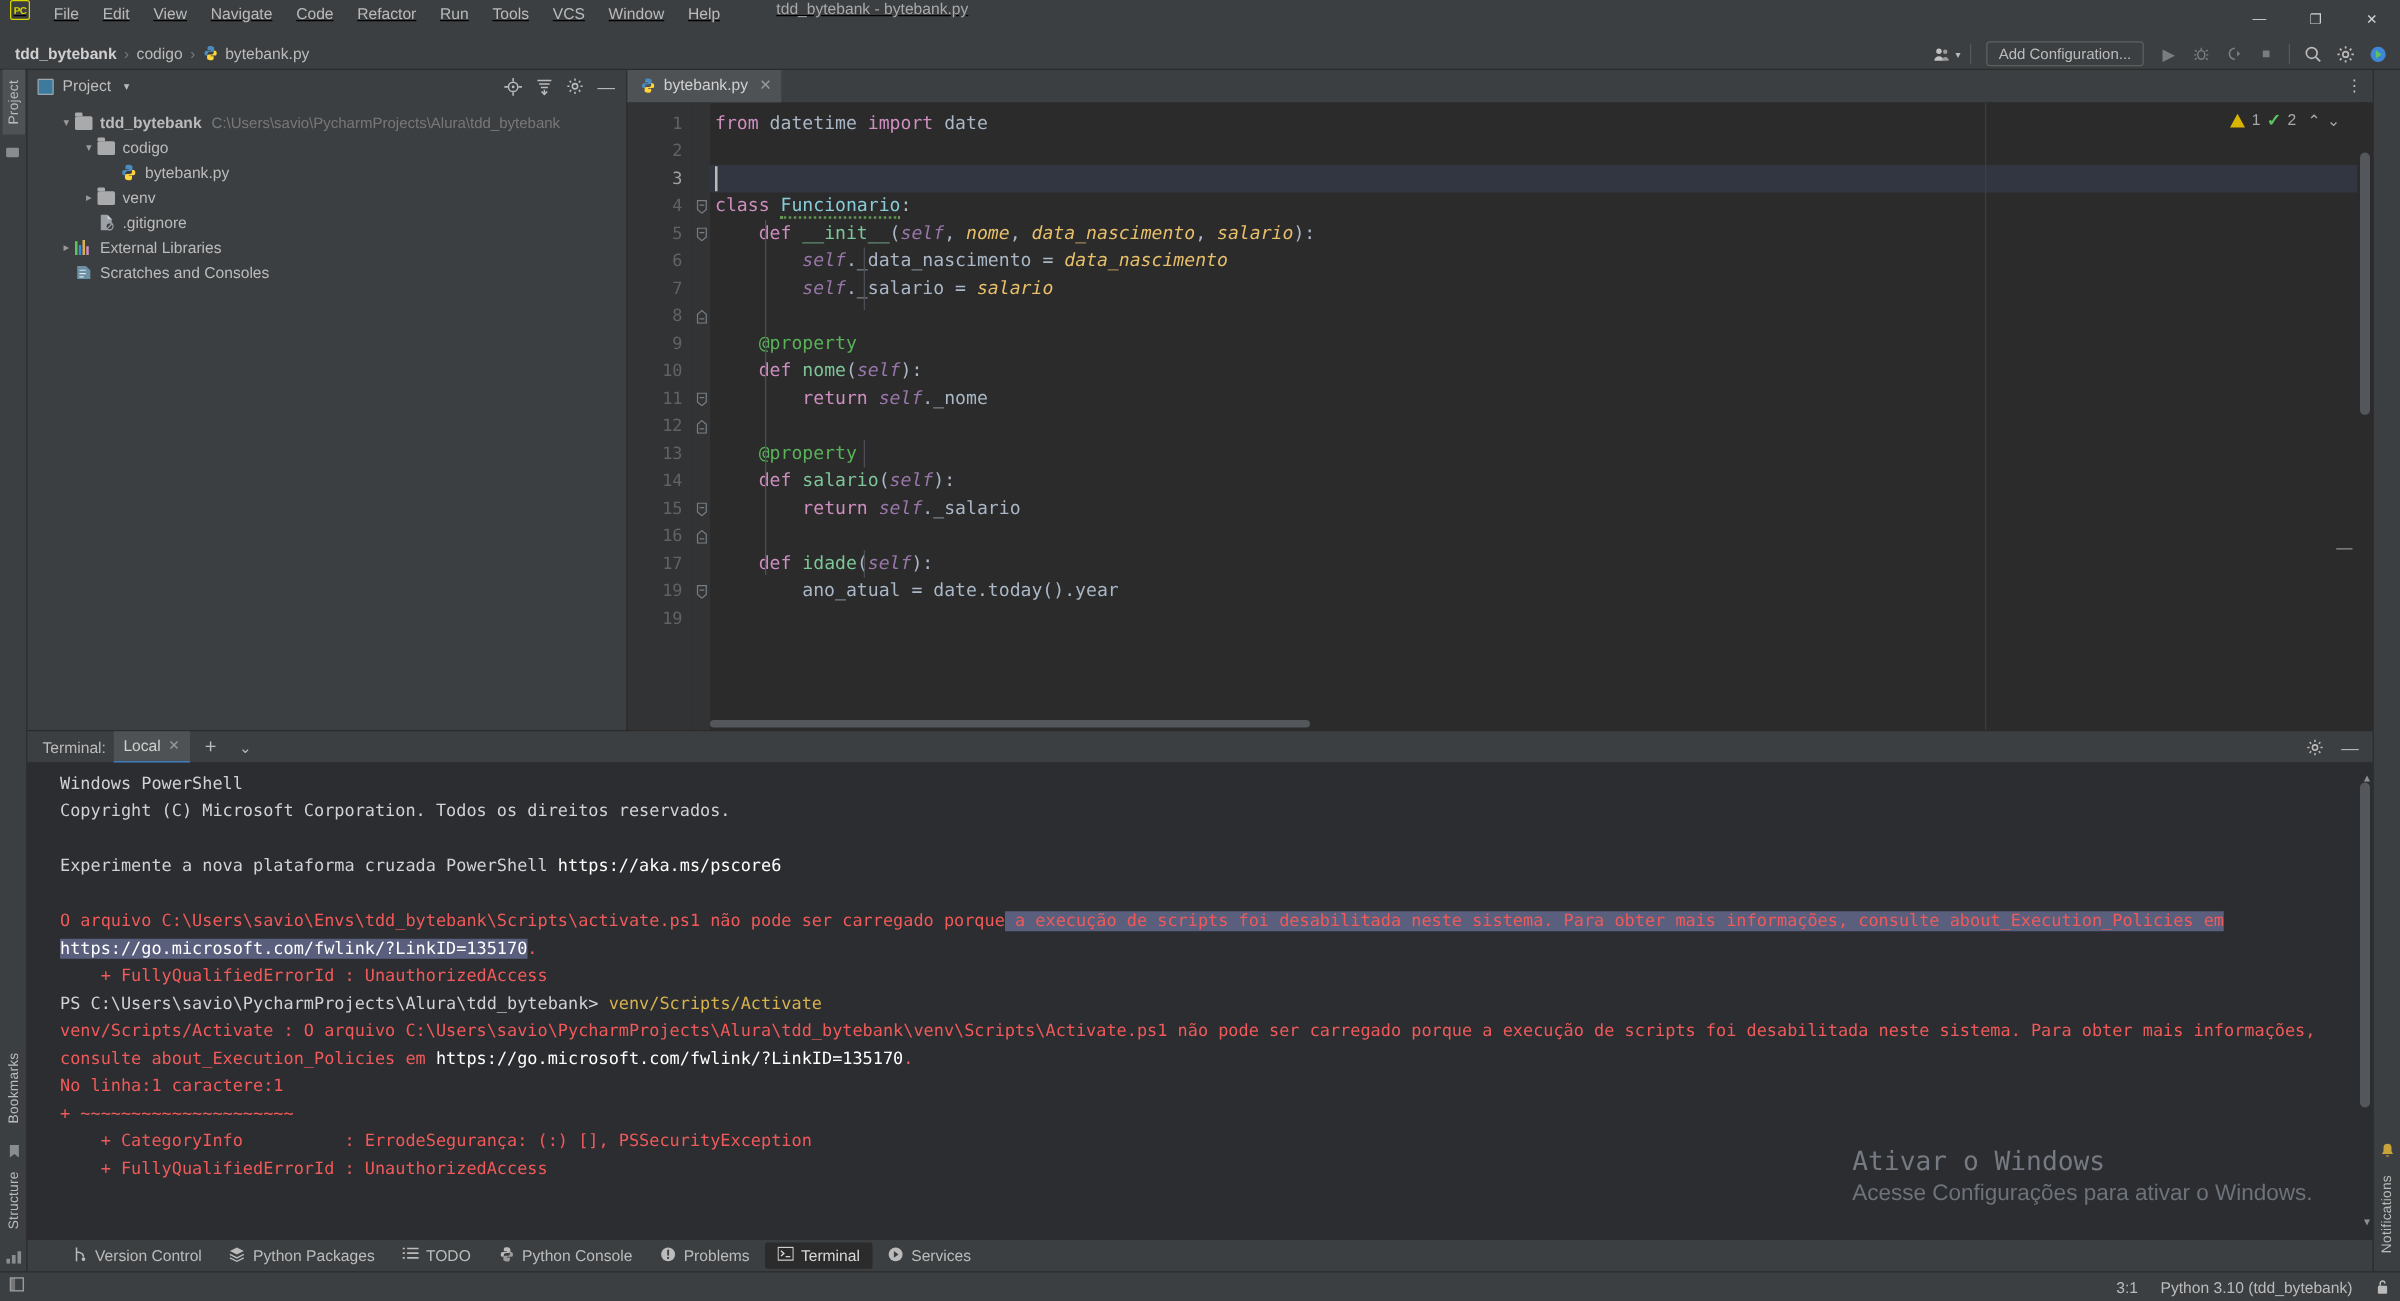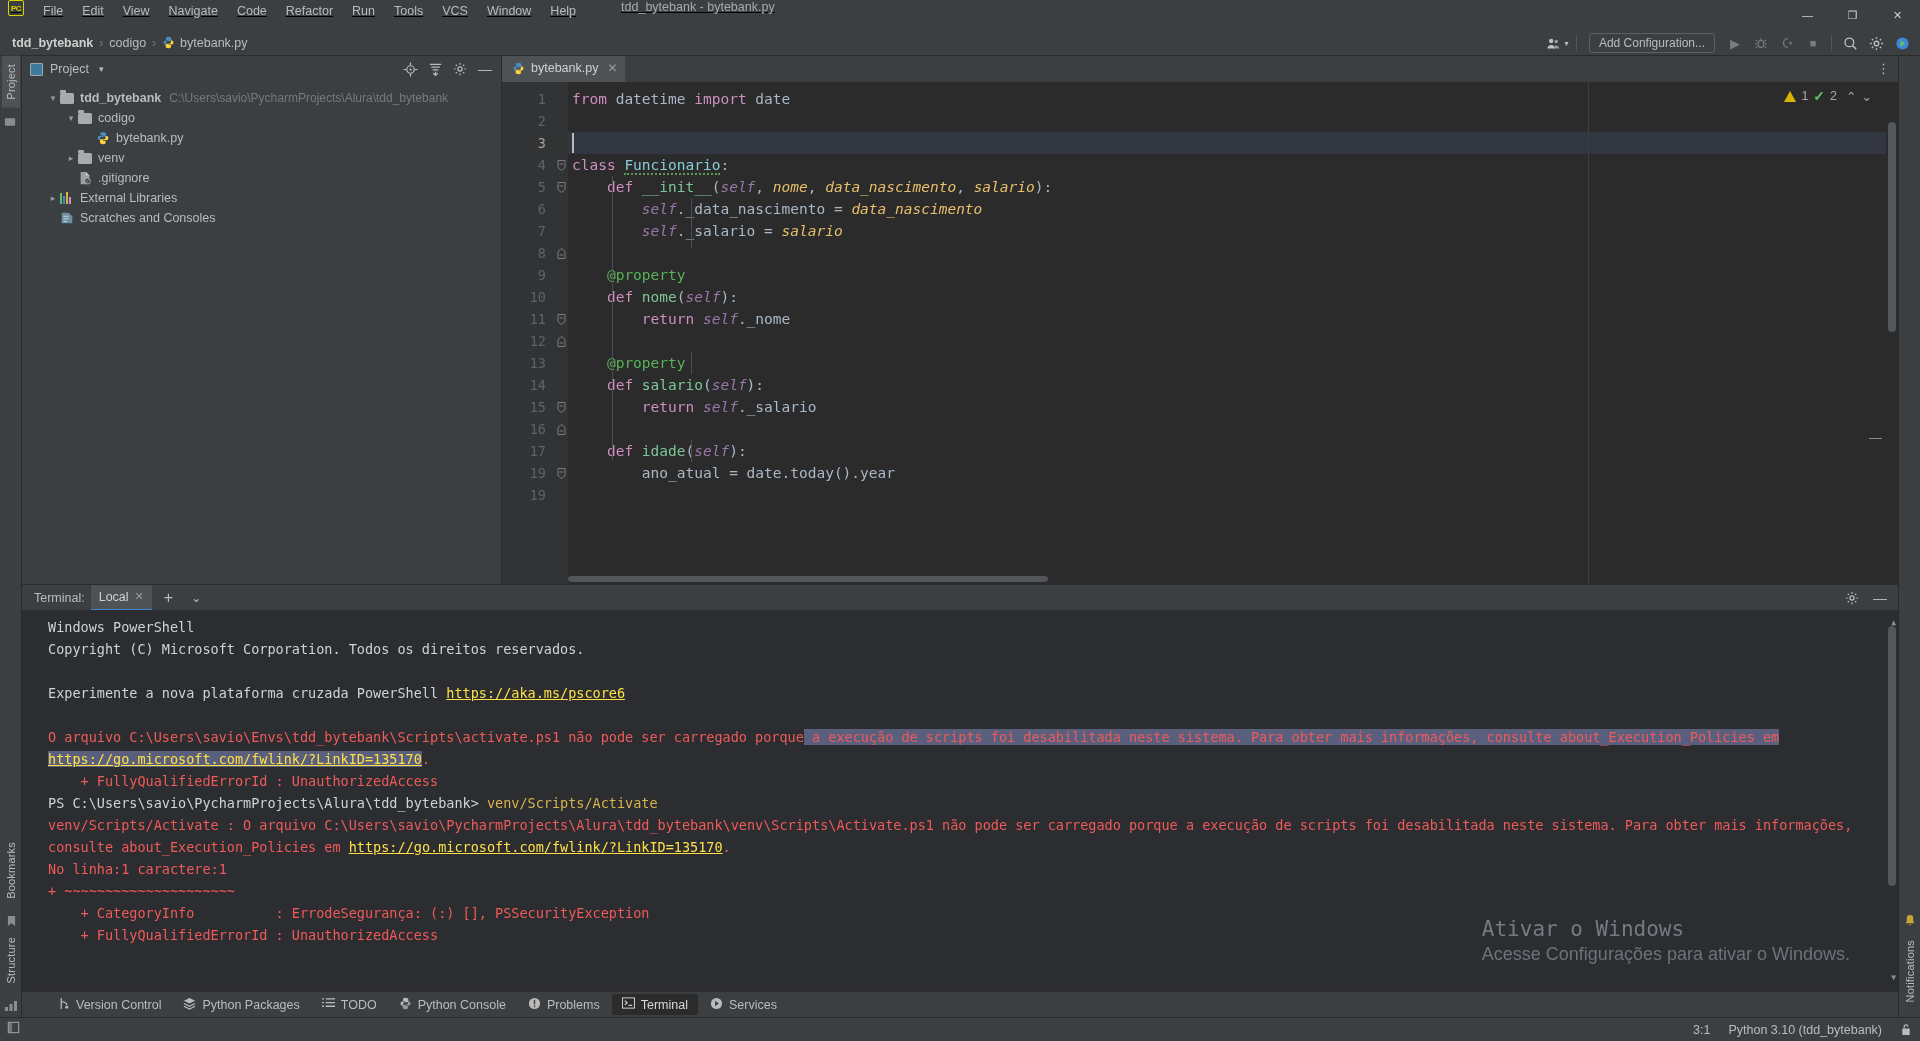--- a/index.html
+++ b/index.html
@@ -248,21 +248,21 @@
     position: absolute; right: 6px; top: 0; height: 26px; display: flex;
     align-items: center; gap: 4px;
   }
   .term-body {
     flex: 1 1 auto; background: #2b2d30; overflow: hidden; position: relative;
     padding: 6px 0 0 26px; font-family: "DejaVu Sans Mono", monospace;
     font-size: 13.5px; line-height: 22px;
   }
   .tl { white-space: pre; height: 22px; color: #cfd2d6; }
   .tl.err { color: #f05a5a; }
-  .lnk { color: #fde047; text-decoration: underline; }
+  .lnk { color: #ffffff; }
   .sel { background: #5a5f7e; }
   .cmd-path { color: #cfd2d6; }
   .cmd-arg { color: #d8b24c; }
   .watermark {
     position: absolute; right: 48px; bottom: 26px; text-align: left;
     color: #6e727a; user-select: none;
   }
   .wm1 { font-size: 21px; color: #767a82; }
   .wm2 { font-size: 18px; color: #6e727a; margin-top: 3px; font-family: Liberation Sans, sans-serif; }
   .term-sb { position: absolute; right: 1px; top: 2px; bottom: 2px; width: 10px; }

